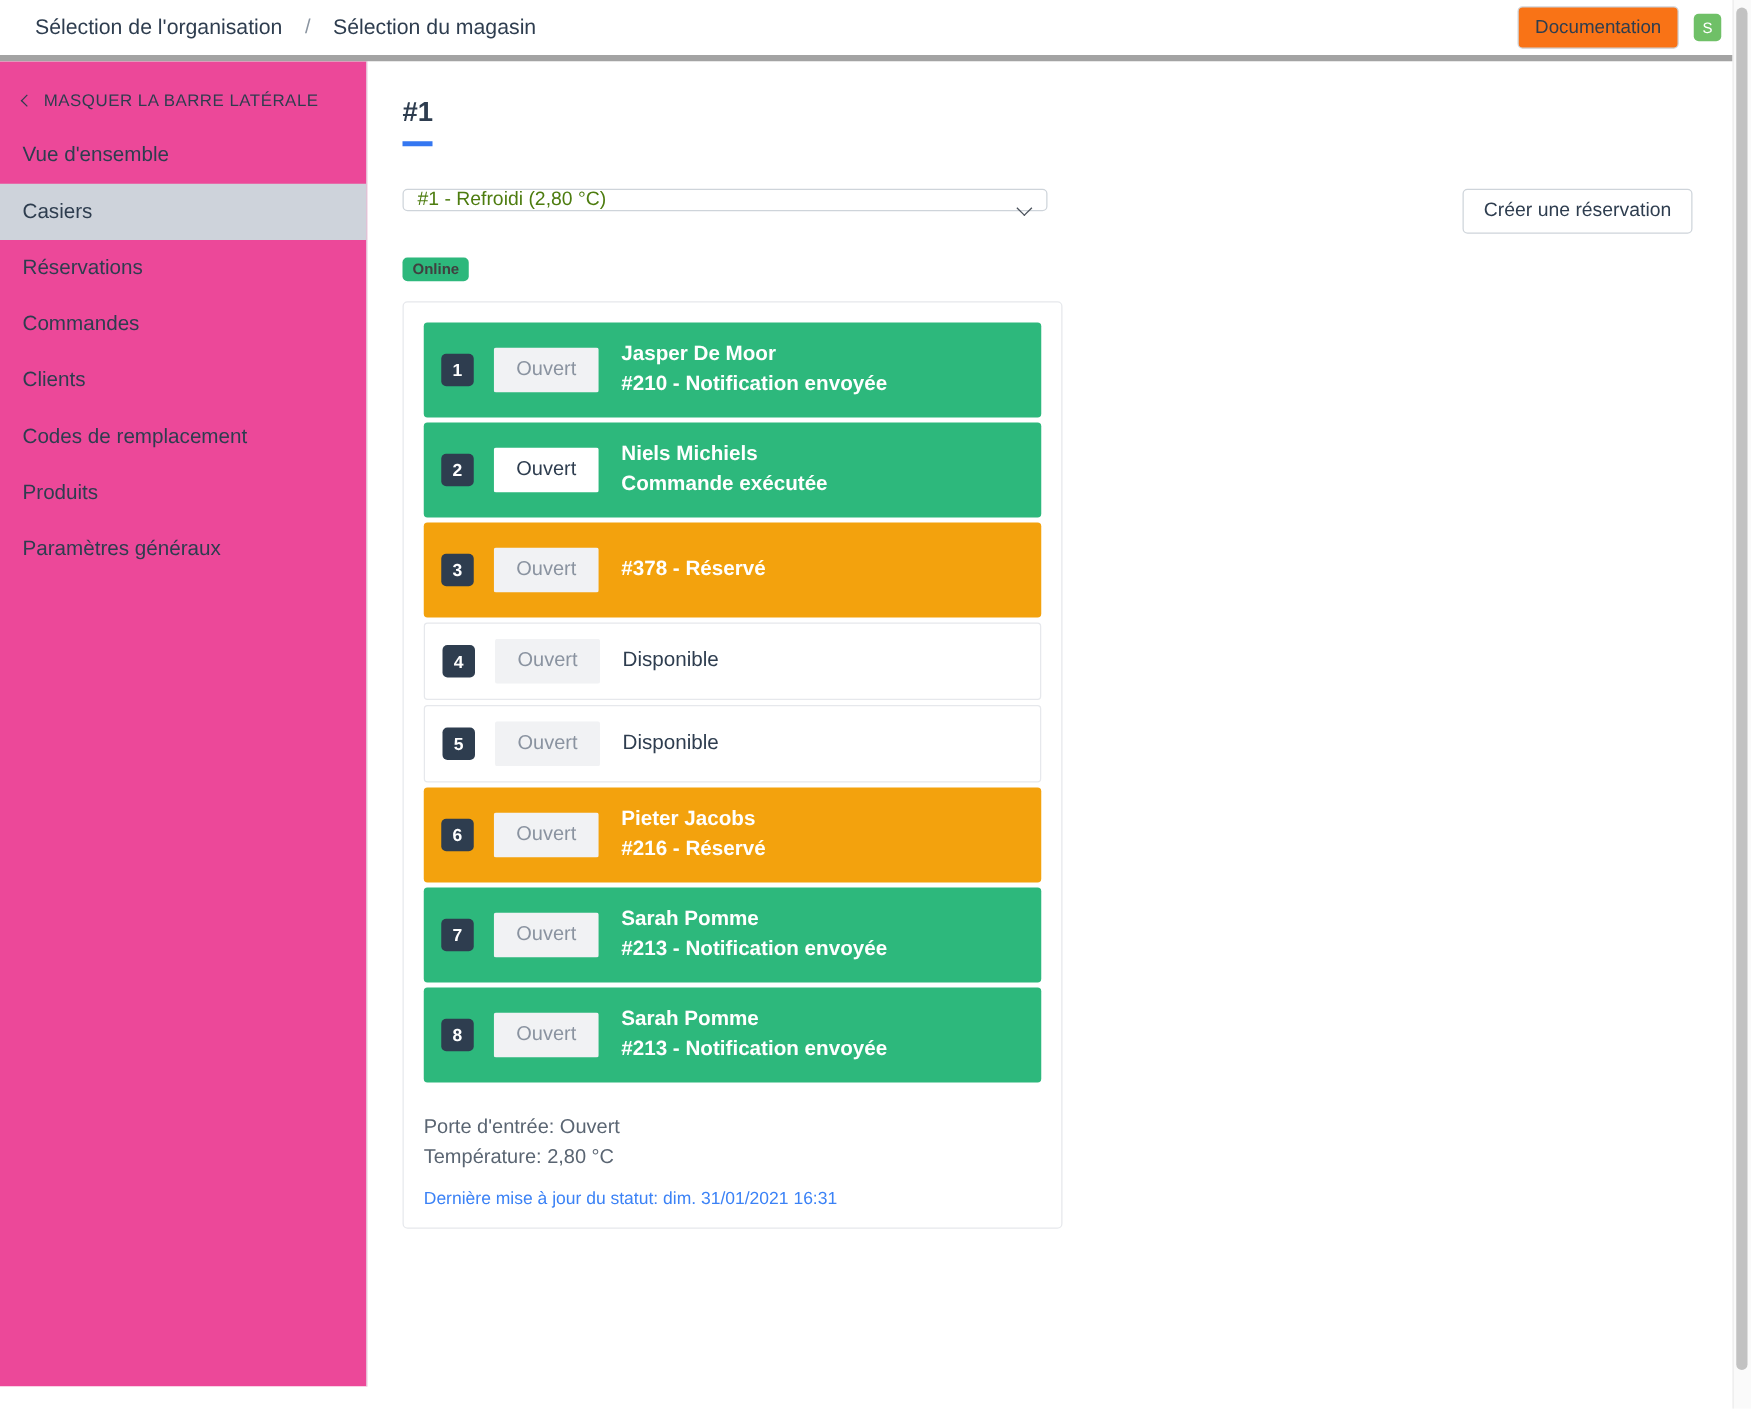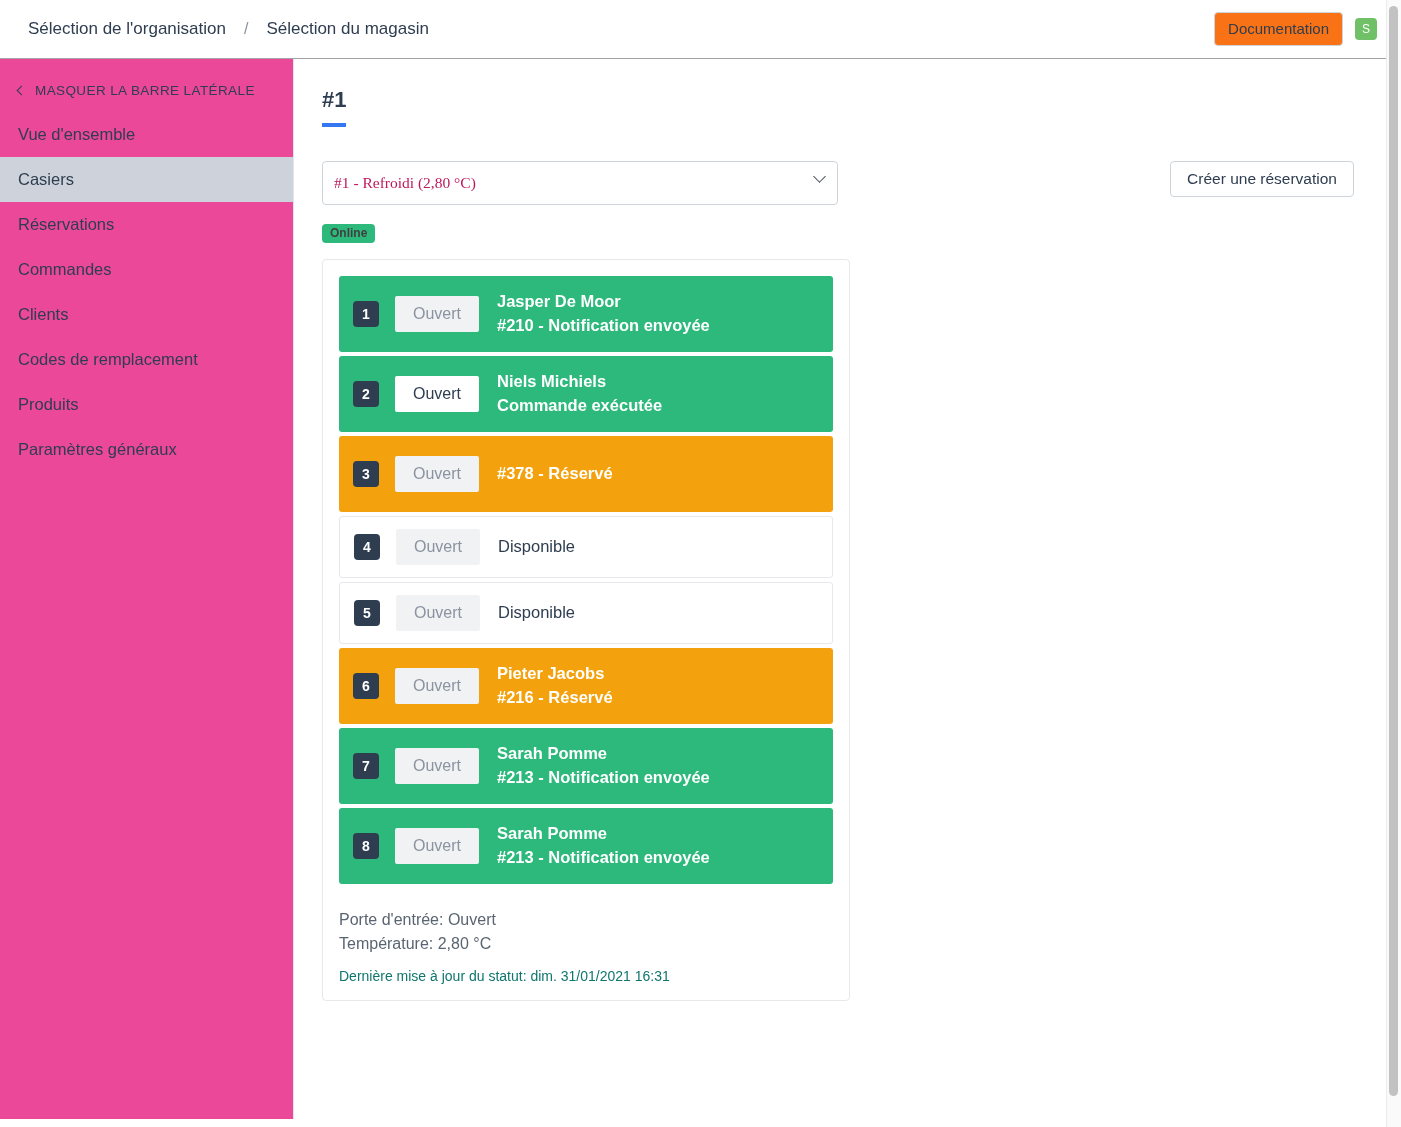--- a/index.html
+++ b/index.html
@@ -10,22 +10,22 @@
     background: #ffffff;
     font-family: "Liberation Sans", sans-serif;
     color: #2e3d4f;
     overflow: hidden;
   }
 
   .app { width: 1401px; height: 1127px; position: relative; background:#fff; }
 
   
   .topbar {
-    height: 59px;
-    border-bottom: 1px solid #a3a3a3;
+    height: 49px;
+    border-bottom: 5px solid #a3a3a3;
     display: flex;
     align-items: center;
     padding: 0 24px 0 28px;
     background: #fff;
     position: relative;
   }
   .breadcrumb { display:flex; align-items:center; gap:0; font-size:17px; }
   .crumb { color:#2e3d4f; font-size:17px; white-space:nowrap; cursor:pointer; }
   .crumb-sep { color:#8a94a0; margin:0 18px; font-size:16px; }
   .topbar-right {
@@ -82,24 +82,24 @@
     font-size: 22px; font-weight:700; color:#2e3d4f;
     display:inline-block; padding-bottom:10px;
     border-bottom: 4px solid #3577f1;
     margin:0 0 34px 0;
   }
 
   .row-controls { display:flex; align-items:flex-start; }
 
   .select-wrap { position:relative; width:516px; }
   .select-box {
-    width:100%; height:44px;
+    width:100%; height:18px;
     border:1px solid #ced4da; border-radius:4px;
     background:#fff;
-    font-family:Liberation Serif, serif; font-size:15.5px; color:#be185d;
+    font-family:Liberation Sans, sans-serif; font-size:15.5px; color:#4d7c0f;
     padding: 0 34px 0 11px;
     display:flex; align-items:center;
     cursor:pointer;
   }
   .chev-down {
     position:absolute; right:14px; top:11px;
     width:9px; height:9px;
     border-right:1.6px solid #49505a; border-bottom:1.6px solid #49505a;
     transform: rotate(45deg);
     pointer-events:none;
@@ -168,21 +168,21 @@
   
   .actions { display:flex; gap:4px; margin-top: 12px; }
   .act-btn {
     border:1px solid #ced4da; background:#fff; color:#2e3d4f;
     font-family:inherit; font-size:16px;
     padding: 9px 14px; border-radius:4px; cursor:pointer;
     white-space:nowrap;
   }
   .status { margin-top: 20px; }
   .status .line { font-size:16px; color:#5a6572; line-height:1.5; }
-  .status .small { font-size:14px; color:#0f766e; margin-top:12px; }
+  .status .small { font-size:14px; color:#3b82f6; margin-top:12px; }
 
   
   .scrollbar-track {
     position:absolute; top:0; right:0; width:15px; height:1127px;
     background:#fafafa; border-left:1px solid #ececec;
   }
   .scrollbar-thumb {
     position:absolute; top:6px; right:3px; width:9px; height:1090px;
     background:#c2c2c2; border-radius:5px;
   }

